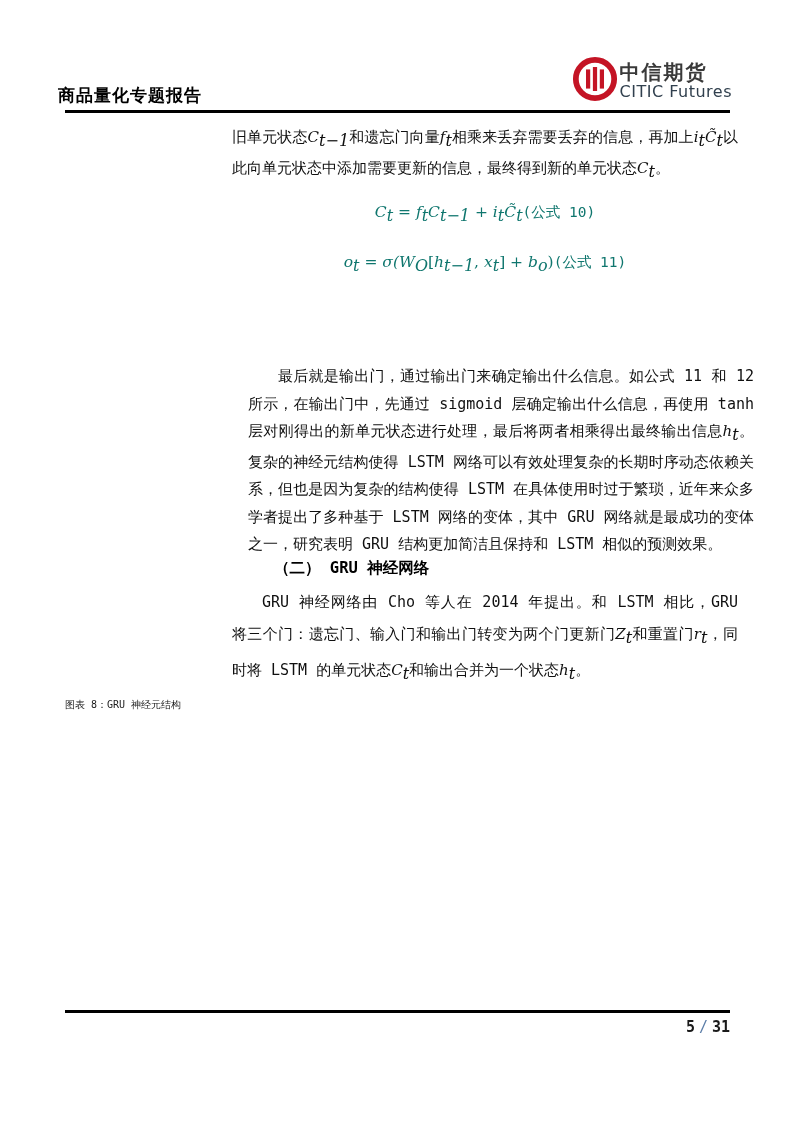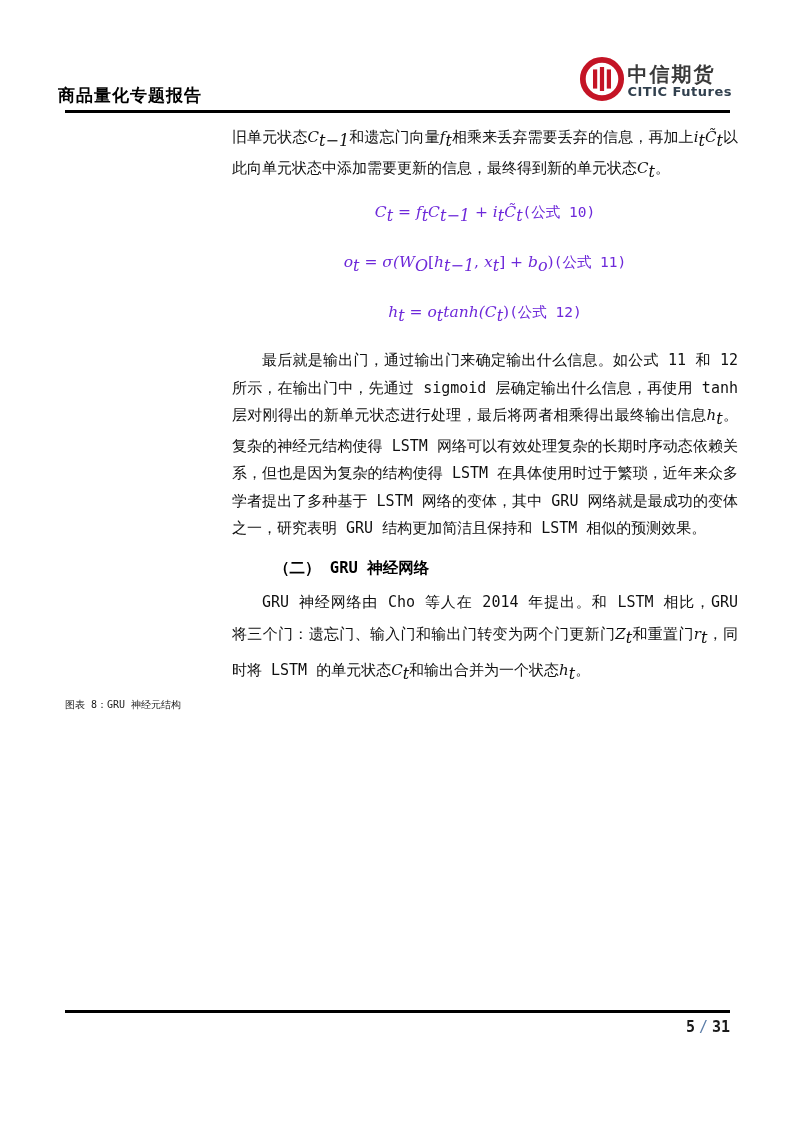--- a/index.html
+++ b/index.html
@@ -15,38 +15,38 @@
   }
   .hdr-rule {
     position:absolute; left:65px; width:665px; top:110px; height:3px; background:#000;
   }
   .logo {
     position:absolute; right:62px; top:56px;
     display:flex; align-items:center; gap:2px;justify-content:space-between;
   }
   .logo-text { display:flex; flex-direction:column; line-height:1.1; }
   .logo-cn { font-size:20px; font-weight:bold; color:#3a3a3a; letter-spacing:2px; }
-  .logo-en { font-size:13px; font-weight:bold; color:#31404e; letter-spacing:0.5px; }
+  .logo-en { font-size:16px; font-weight:normal; color:#31404e; letter-spacing:0.5px; }
   
   .block {
     position:absolute; left:232px; width:506px;
     font-size:15px; line-height:27.5px; text-align:justify;
     font-family:"DejaVu Sans Mono","DejaVu Sans",sans-serif;
     color:#101010;
   }
   .indent { text-indent:2em; }
   .mi {
     font-family:"DejaVu Serif","Liberation Serif",serif;
     font-style:italic; white-space:nowrap;
   }
   .mi sub { font-size:16px; font-style:italic; }
   .mo { font-family:"DejaVu Serif","Liberation Serif",serif; font-style:normal; }
   .formula {
     position:absolute; left:232px; width:506px; text-align:center;
-    font-size:15.5px; line-height:24px; color:#6d28d9;
+    font-size:15.5px; line-height:24px; color:#0f766e;
   }
   .flabel { font-family:"DejaVu Sans Mono","DejaVu Sans",sans-serif; font-style:normal; font-size:14.5px; }
   .heading2 {
     position:absolute; left:232px; width:506px; text-indent:28px;
     font-size:15.5px; font-weight:bold; color:#000;
     font-family:"DejaVu Sans Mono","DejaVu Sans",sans-serif;
   }
   .caption {
     position:absolute; left:65px; top:698px;
     font-size:10px; color:#1a1a1a;
@@ -86,23 +86,22 @@
   </div>
 
   <div class="hdr-rule"></div>
 
   <p class="block" style="top:124px; margin:0;"><span>旧单元状态</span><span class="mi"><span>C</span><sub>t−1</sub></span><span>和遗忘门向量</span><span class="mi"><span>f</span><sub>t</sub></span><span>相乘来丢弃需要丢弃的信息，再加上</span><span class="mi"><span>i</span><sub>t</sub></span><span class="mi"><span>C̃</span><sub>t</sub></span><span>以此向单元状态中添加需要更新的信息，最终得到新的单元状态</span><span class="mi"><span>C</span><sub>t</sub></span><span>。</span></p>
 
   <div class="formula" style="top:200px;"><span class="mi"><span>C</span><sub>t</sub></span><span class="mo"> = </span><span class="mi"><span>f</span><sub>t</sub></span><span class="mi"><span>C</span><sub>t−1</sub></span><span class="mo"> + </span><span class="mi"><span>i</span><sub>t</sub></span><span class="mi"><span>C̃</span><sub>t</sub></span><span class="flabel">(公式 10)</span></div>
 
   <div class="formula" style="top:250px;"><span class="mi"><span>o</span><sub>t</sub></span><span class="mo"> = </span><span class="mi">σ(</span><span class="mi"><span>W</span><sub>O</sub></span><span class="mo">[</span><span class="mi"><span>h</span><sub>t−1</sub></span><span class="mo">, </span><span class="mi"><span>x</span><sub>t</sub></span><span class="mo">] + </span><span class="mi"><span>b</span><sub>o</sub></span><span class="mo">)</span><span class="flabel">(公式 11)</span></div>
 
-  <div class="formula" style="top:300px;"><span class="mi"><span>h</span><sub>t</sub></span><span class="mo"> = </span><span class="mi"><span>o</span><sub>t</sub></span><span class="mi">tanh(</span><span class="mi"><span>C</span><sub>t</sub></span><span class="mo">)</span><span class="flabel">(公式 12)</span></div>
 
-  <p class="block indent" style="top:347px; margin:0;"><span>最后就是输出门，通过输出门来确定输出什么信息。如公式 11 和 12 所示，在输出门中，先通过 sigmoid 层确定输出什么信息，再使用 tanh 层对刚得出的新单元状态进行处理，最后将两者相乘得出最终输出信息</span><span class="mi"><span>h</span><sub>t</sub></span><span>。复杂的神经元结构使得 LSTM 网络可以有效处理复杂的长期时序动态依赖关系，但也是因为复杂的结构使得 LSTM 在具体使用时过于繁琐，近年来众多学者提出了多种基于 LSTM 网络的变体，其中 GRU 网络就是最成功的变体之一，研究表明 GRU 结构更加简洁且保持和 LSTM 相似的预测效果。</span></p>
+  <p class="block indent" style="top:347px; margin:16px;"><span>最后就是输出门，通过输出门来确定输出什么信息。如公式 11 和 12 所示，在输出门中，先通过 sigmoid 层确定输出什么信息，再使用 tanh 层对刚得出的新单元状态进行处理，最后将两者相乘得出最终输出信息</span><span class="mi"><span>h</span><sub>t</sub></span><span>。复杂的神经元结构使得 LSTM 网络可以有效处理复杂的长期时序动态依赖关系，但也是因为复杂的结构使得 LSTM 在具体使用时过于繁琐，近年来众多学者提出了多种基于 LSTM 网络的变体，其中 GRU 网络就是最成功的变体之一，研究表明 GRU 结构更加简洁且保持和 LSTM 相似的预测效果。</span></p>
 
   <h2 class="heading2" style="top:544px; margin:14px;">（二） GRU 神经网络</h2>
 
   <p class="block indent" style="top:586px; margin:0; line-height:32px;"><span>GRU 神经网络由 Cho 等人在 2014 年提出。和 LSTM 相比，GRU 将三个门：遗忘门、输入门和输出门转变为两个门更新门</span><span class="mi"><span>Z</span><sub>t</sub></span><span>和重置门</span><span class="mi"><span>r</span><sub>t</sub></span><span>，同时将 LSTM 的单元状态</span><span class="mi"><span>C</span><sub>t</sub></span><span>和输出合并为一个状态</span><span class="mi"><span>h</span><sub>t</sub></span><span>。</span></p>
 
   <div class="caption">图表 8：GRU 神经元结构</div>
 
   <div class="ftr-rule"></div>
   <div class="pagenum"><span>5</span><span class="sep">/</span><span>31</span></div>
 

